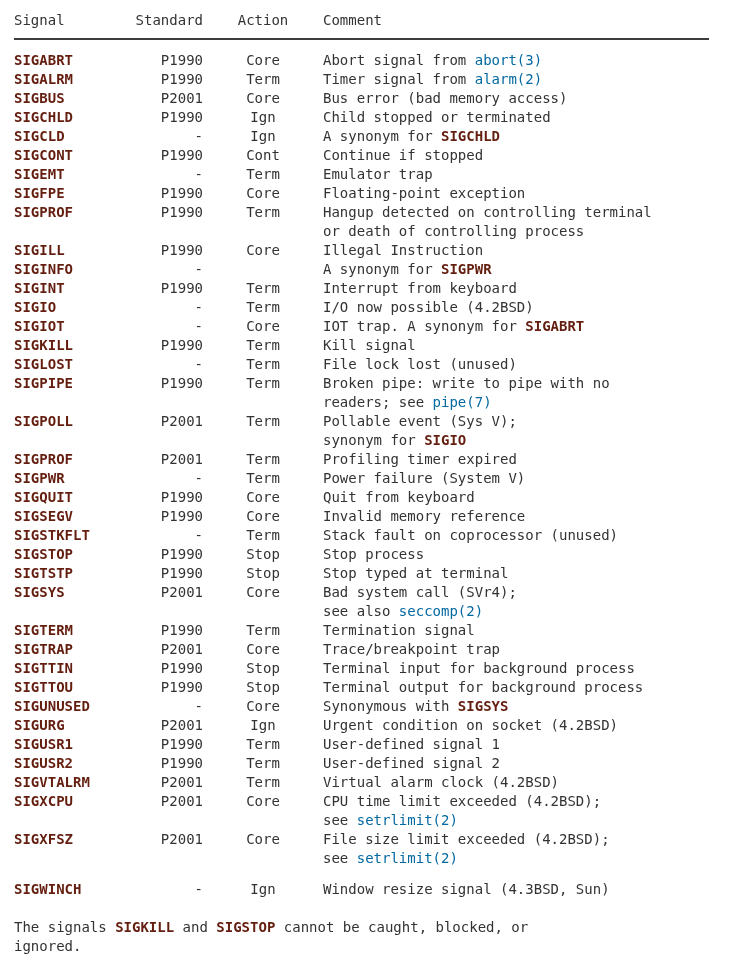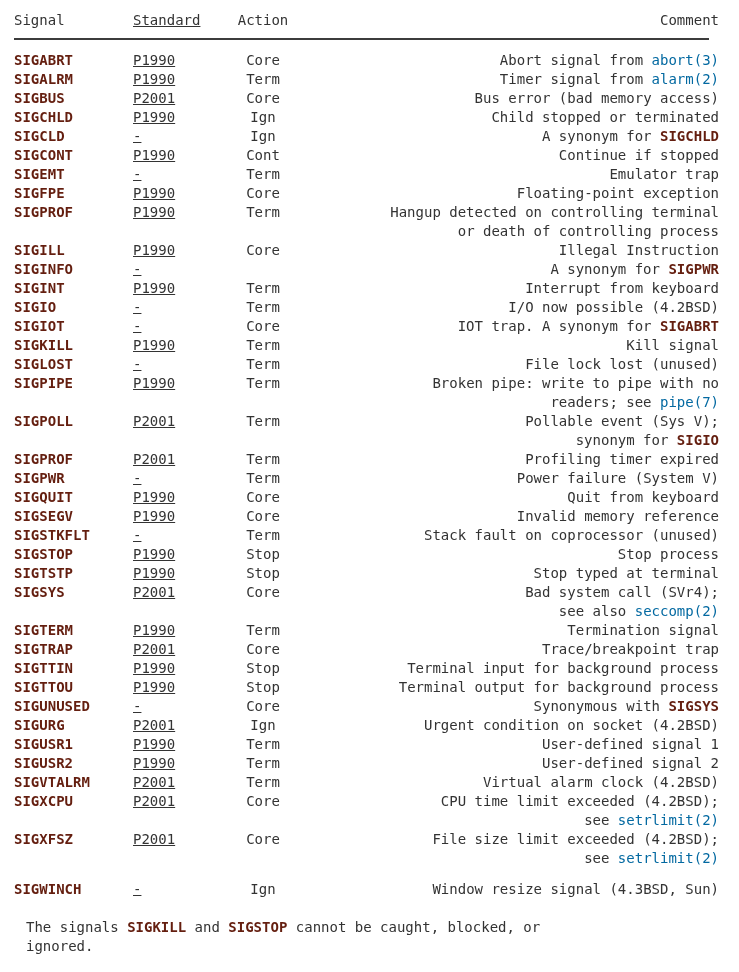--- a/index.html
+++ b/index.html
@@ -12,34 +12,34 @@
     height: 972px;
     overflow: hidden;
     font-family: "DejaVu Sans Mono", "Liberation Mono", monospace;
     font-size: 14px;
     line-height: 19px;
     color: #333333;
   }
   .page { padding: 11px 20px 0 14px; }
   .row { display: flex; align-items: flex-start; }
   .c-sig { width: 119px; flex: 0 0 119px; }
-  .c-std { width: 70px;  flex: 0 0 70px;  text-align: left; text-decoration: underline; }
+  .c-std { width: 70px;  flex: 0 0 70px;  text-align: right; }
   .c-act { width: 120px; flex: 0 0 120px; text-align: center; }
-  .c-com { flex: 1 1 auto; text-align: right; }
+  .c-com { flex: 1 1 auto; }
   .sig { font-weight: bold; color: #641e0f; }
   .sigref { font-weight: bold; color: #641e0f; }
   .man-link { color: #0369a1; text-decoration: none; cursor: pointer; }
   .rule {
     width: 695px;
     height: 0;
     border-top: 2px solid #3c3c3c;
     margin: 8px 0 11px 0;
   }
   .spacer { margin-top: 12px; }
-  .footer { margin: 19px 0 0 12px; }
+  .footer { margin: 19px 0 0 0; }
 </style>
 </head>
 <body>
 
 <div class="page">
   <div>
     <div class="row header">
       <div class="c-sig">Signal</div>
       <div class="c-std">Standard</div>
       <div class="c-act">Action</div>

